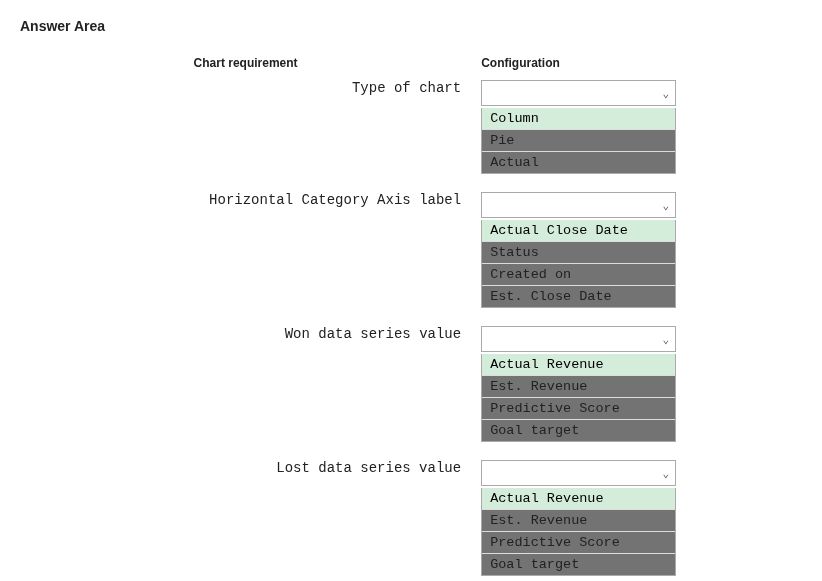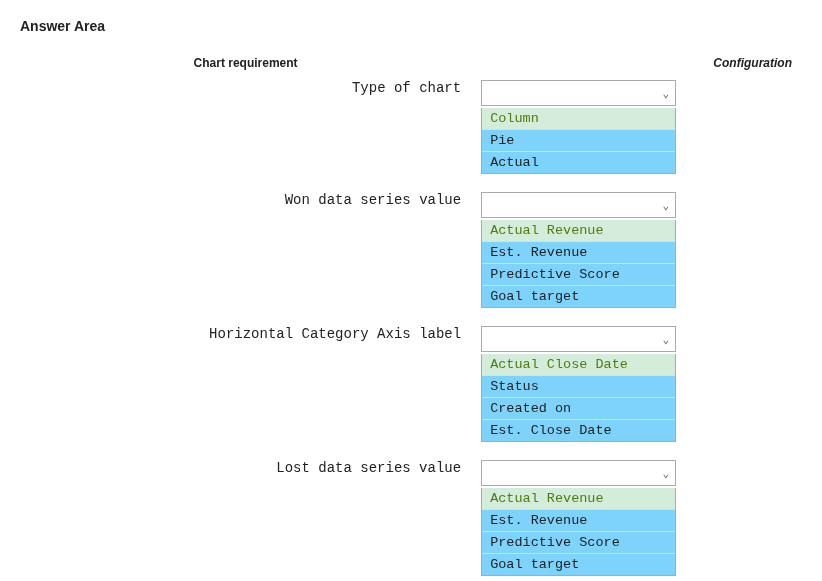--- a/index.html
+++ b/index.html
@@ -28,23 +28,22 @@
       font-size: 12px;
       padding: 4px 10px 10px 10px;
       text-align: center;
       border: none;
     }
     .header-row th.req-col {
       text-align: center;
       width: 300px;
     }
     .header-row th.conf-col {
-      text-align: right;
+      text-align: left;
       width: 220px;
-      font-style: italic;
     }
     .content-row td {
       vertical-align: top;
       padding: 0 10px 18px 10px;
       font-family: Liberation Mono, monospace;
     }
     .req-label {
       text-align: right;
       padding-top: 6px;
       padding-right: 30px;
@@ -71,30 +70,30 @@
       color: #555;
     }
     .option-list {
       width: 195px;
       border: 1px solid #aaa;
       border-top: none;
     }
     .option-item {
       padding: 3px 8px;
       font-size: 13.5px;
-      background: #7dd3fc;
+      background: #737373;
       border-bottom: 1px solid #ddd;
       color: #222;
     }
     .option-item:last-child {
       border-bottom: none;
     }
     .option-item.selected {
       background: #d4edda;
-      color: #4d7c0f;
+      color: #000000;
     }
   </style>
 </head>
 <body>
 
 <div class="outer">
   <div class="answer-area-title">Answer Area</div>
   <table class="main-table">
     <thead>
       <tr class="header-row">
@@ -110,44 +109,44 @@
               <span class="dropdown-arrow">⌄</span>
             </div>
             <div class="option-list">
               <div class="option-item selected">Column</div>
               <div class="option-item">Pie</div>
               <div class="option-item">Actual</div>
             </div>
           </td>
         </tr>
         <tr class="content-row">
+          <td class="req-label">Horizontal Category Axis label</td>
+          <td class="conf-cell">
+            <div class="dropdown-box">
+              <span class="dropdown-arrow">⌄</span>
+            </div>
+            <div class="option-list">
+              <div class="option-item selected">Actual Close Date</div>
+              <div class="option-item">Status</div>
+              <div class="option-item">Created on</div>
+              <div class="option-item">Est. Close Date</div>
+            </div>
+          </td>
+        </tr>
+        <tr class="content-row">
           <td class="req-label">Won data series value</td>
           <td class="conf-cell">
             <div class="dropdown-box">
               <span class="dropdown-arrow">⌄</span>
             </div>
             <div class="option-list">
               <div class="option-item selected">Actual Revenue</div>
               <div class="option-item">Est. Revenue</div>
               <div class="option-item">Predictive Score</div>
               <div class="option-item">Goal target</div>
-            </div>
-          </td>
-        </tr>
-        <tr class="content-row">
-          <td class="req-label">Horizontal Category Axis label</td>
-          <td class="conf-cell">
-            <div class="dropdown-box">
-              <span class="dropdown-arrow">⌄</span>
-            </div>
-            <div class="option-list">
-              <div class="option-item selected">Actual Close Date</div>
-              <div class="option-item">Status</div>
-              <div class="option-item">Created on</div>
-              <div class="option-item">Est. Close Date</div>
             </div>
           </td>
         </tr>
         <tr class="content-row">
           <td class="req-label">Lost data series value</td>
           <td class="conf-cell">
             <div class="dropdown-box">
               <span class="dropdown-arrow">⌄</span>
             </div>
             <div class="option-list">

